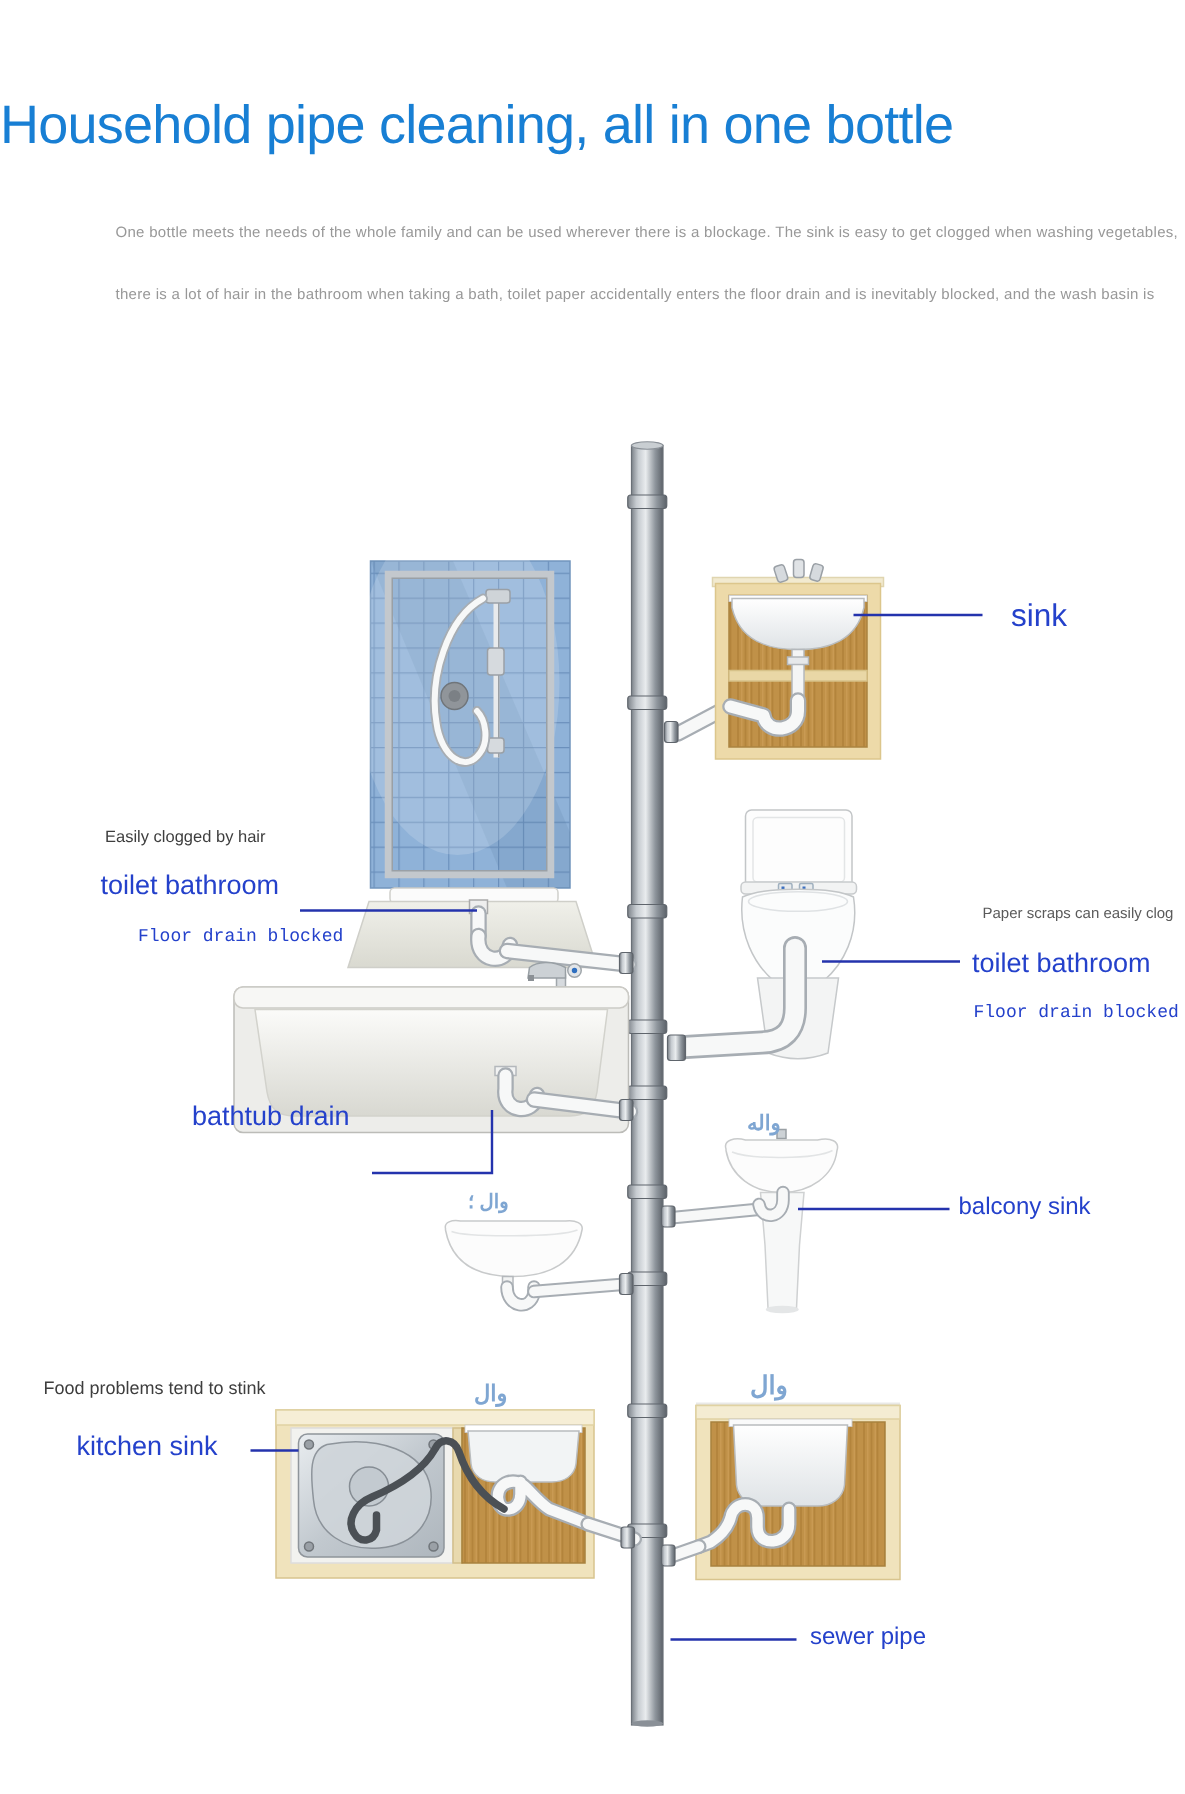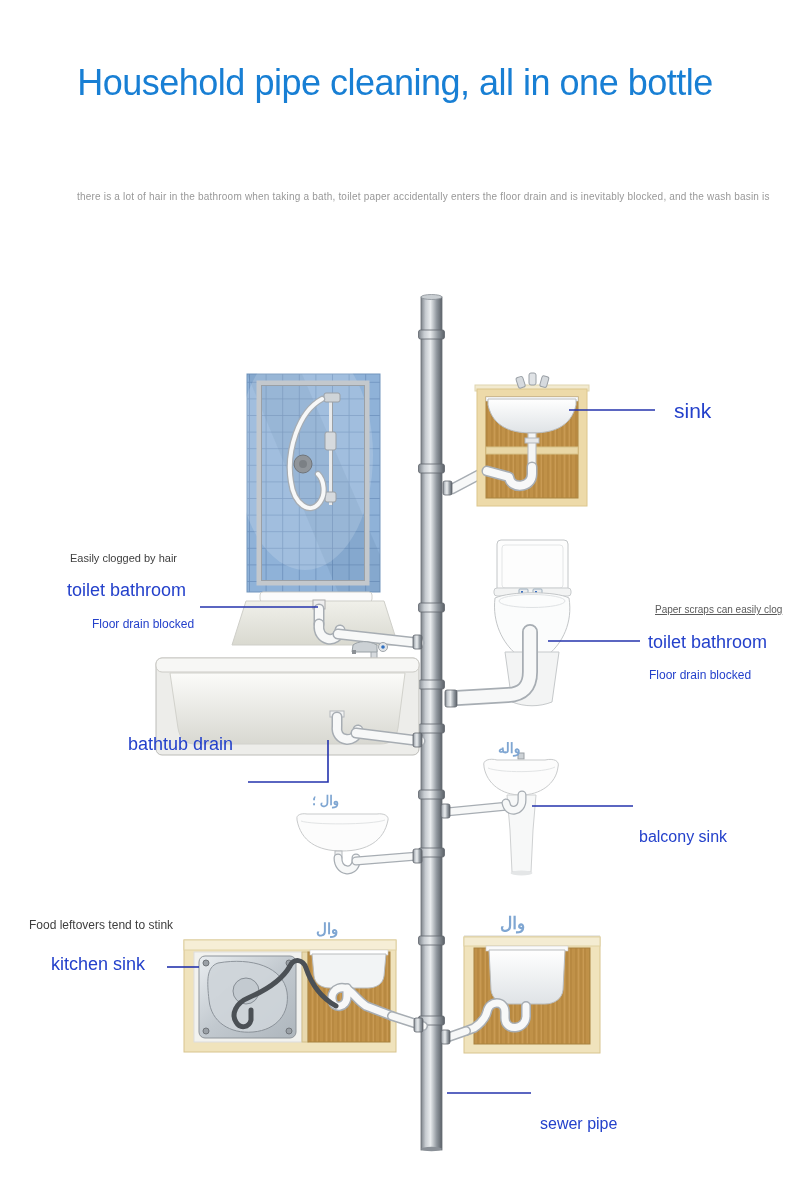--- a/index.html
+++ b/index.html
@@ -1,27 +1,27 @@
 <!DOCTYPE html>
 <html><head>
 <meta charset="utf-8">
 <style>
   * { margin:0; padding:0; box-sizing:border-box; }
   html,body { background:#ffffff; font-family:"Liberation Sans", sans-serif; }
   #canvas { position:relative; width:790px; height:1196px; background:#ffffff; overflow:hidden; }
   .abs { position:absolute; white-space:nowrap; }
-  #title { top:62px; left:0; width:790px; text-align:center; font-size:36px;
+  #title { top:62px; left:0; width:790px; text-align:left; font-size:36px;
            letter-spacing:-0.5px; color:#187fd4; }
   .intro-line { left:77px; font-size:10px; color:#989898; letter-spacing:0.2px; }
   .note       { font-size:11px; color:#3e3e3e; }
-  .note-sm    { font-size:10px; color:#5a5a5a;text-decoration:underline; }
+  .note-sm    { font-size:10px; color:#5a5a5a; }
   .blue-big   { font-size:18px; color:#2441cb; }
-  .blue-mid   { font-size:16px; color:#2441cb;margin-top:32px; }
+  .blue-mid   { font-size:16px; color:#2441cb; }
   .blue-lg    { font-size:21px; color:#2441cb; }
-  .blue-small { font-size:12px; color:#2441cb; }
+  .blue-small { font-size:12px; color:#2441cb;font-family:Liberation Mono, monospace; }
   .splash     { color:#7fa6d2; font-weight:bold; }
   svg#diagram { position:absolute; left:0; top:0; }
   .po { fill:none; stroke:#a7adb3; stroke-linecap:round; stroke-linejoin:round; }
   .pi { fill:none; stroke:#f7f8f8; stroke-linecap:round; stroke-linejoin:round; }
   .connector { fill:none; stroke:#2433ad; stroke-width:1.6px; }
 </style>
 </head>
 <body>
 
 <div id="canvas">
@@ -232,37 +232,38 @@
       <path class="connector" d="M 548 641 L 640 641"></path>
       <path class="connector" d="M 248 782 L 328 782 L 328 740"></path>
       <path class="connector" d="M 532 806 L 633 806"></path>
       <path class="connector" d="M 167 967 L 199 967"></path>
       <path class="connector" d="M 447 1093 L 531 1093"></path>
     </g>
   </svg>
 
   <div id="title" class="abs">Household pipe cleaning, all in one bottle</div>
 
+  <div class="abs intro-line" style="top:150px">One bottle meets the needs of the whole family and can be used wherever there is a blockage. The sink is easy to get clogged when washing vegetables,</div>
   <div class="abs intro-line" style="top:191px">there is a lot of hair in the bathroom when taking a bath, toilet paper accidentally enters the floor drain and is inevitably blocked, and the wash basin is</div>
 
   <div class="abs blue-lg" style="left:674px;top:399px">sink</div>
 
   <div class="abs note" style="left:70px;top:552px">Easily clogged by hair</div>
   <div class="abs blue-big" style="left:67px;top:580px">toilet bathroom</div>
   <div class="abs blue-small" style="left:92px;top:617px">Floor drain blocked</div>
 
   <div class="abs note-sm" style="left:655px;top:604px">Paper scraps can easily clog</div>
   <div class="abs blue-big" style="left:648px;top:632px">toilet bathroom</div>
   <div class="abs blue-small" style="left:649px;top:668px">Floor drain blocked</div>
 
   <div class="abs blue-big" style="left:128px;top:734px">bathtub drain</div>
 
   <div class="abs blue-mid" style="left:639px;top:796px">balcony sink</div>
 
-  <div class="abs note" style="left:29px;top:918px;font-size:12px">Food leftovers tend to stink</div>
+  <div class="abs note" style="left:29px;top:918px;font-size:12px">Food problems tend to stink</div>
   <div class="abs blue-big" style="left:51px;top:954px">kitchen sink</div>
 
   <div class="abs blue-mid" style="left:540px;top:1083px">sewer pipe</div>
 
   <div class="abs splash" style="left:312px;top:793px;font-size:13px">وال ؛</div>
   <div class="abs splash" style="left:498px;top:740px;font-size:14px">واله</div>
   <div class="abs splash" style="left:316px;top:920px;font-size:15px">وال</div>
   <div class="abs splash" style="left:500px;top:913px;font-size:17px">وال</div>
 
 </div>

